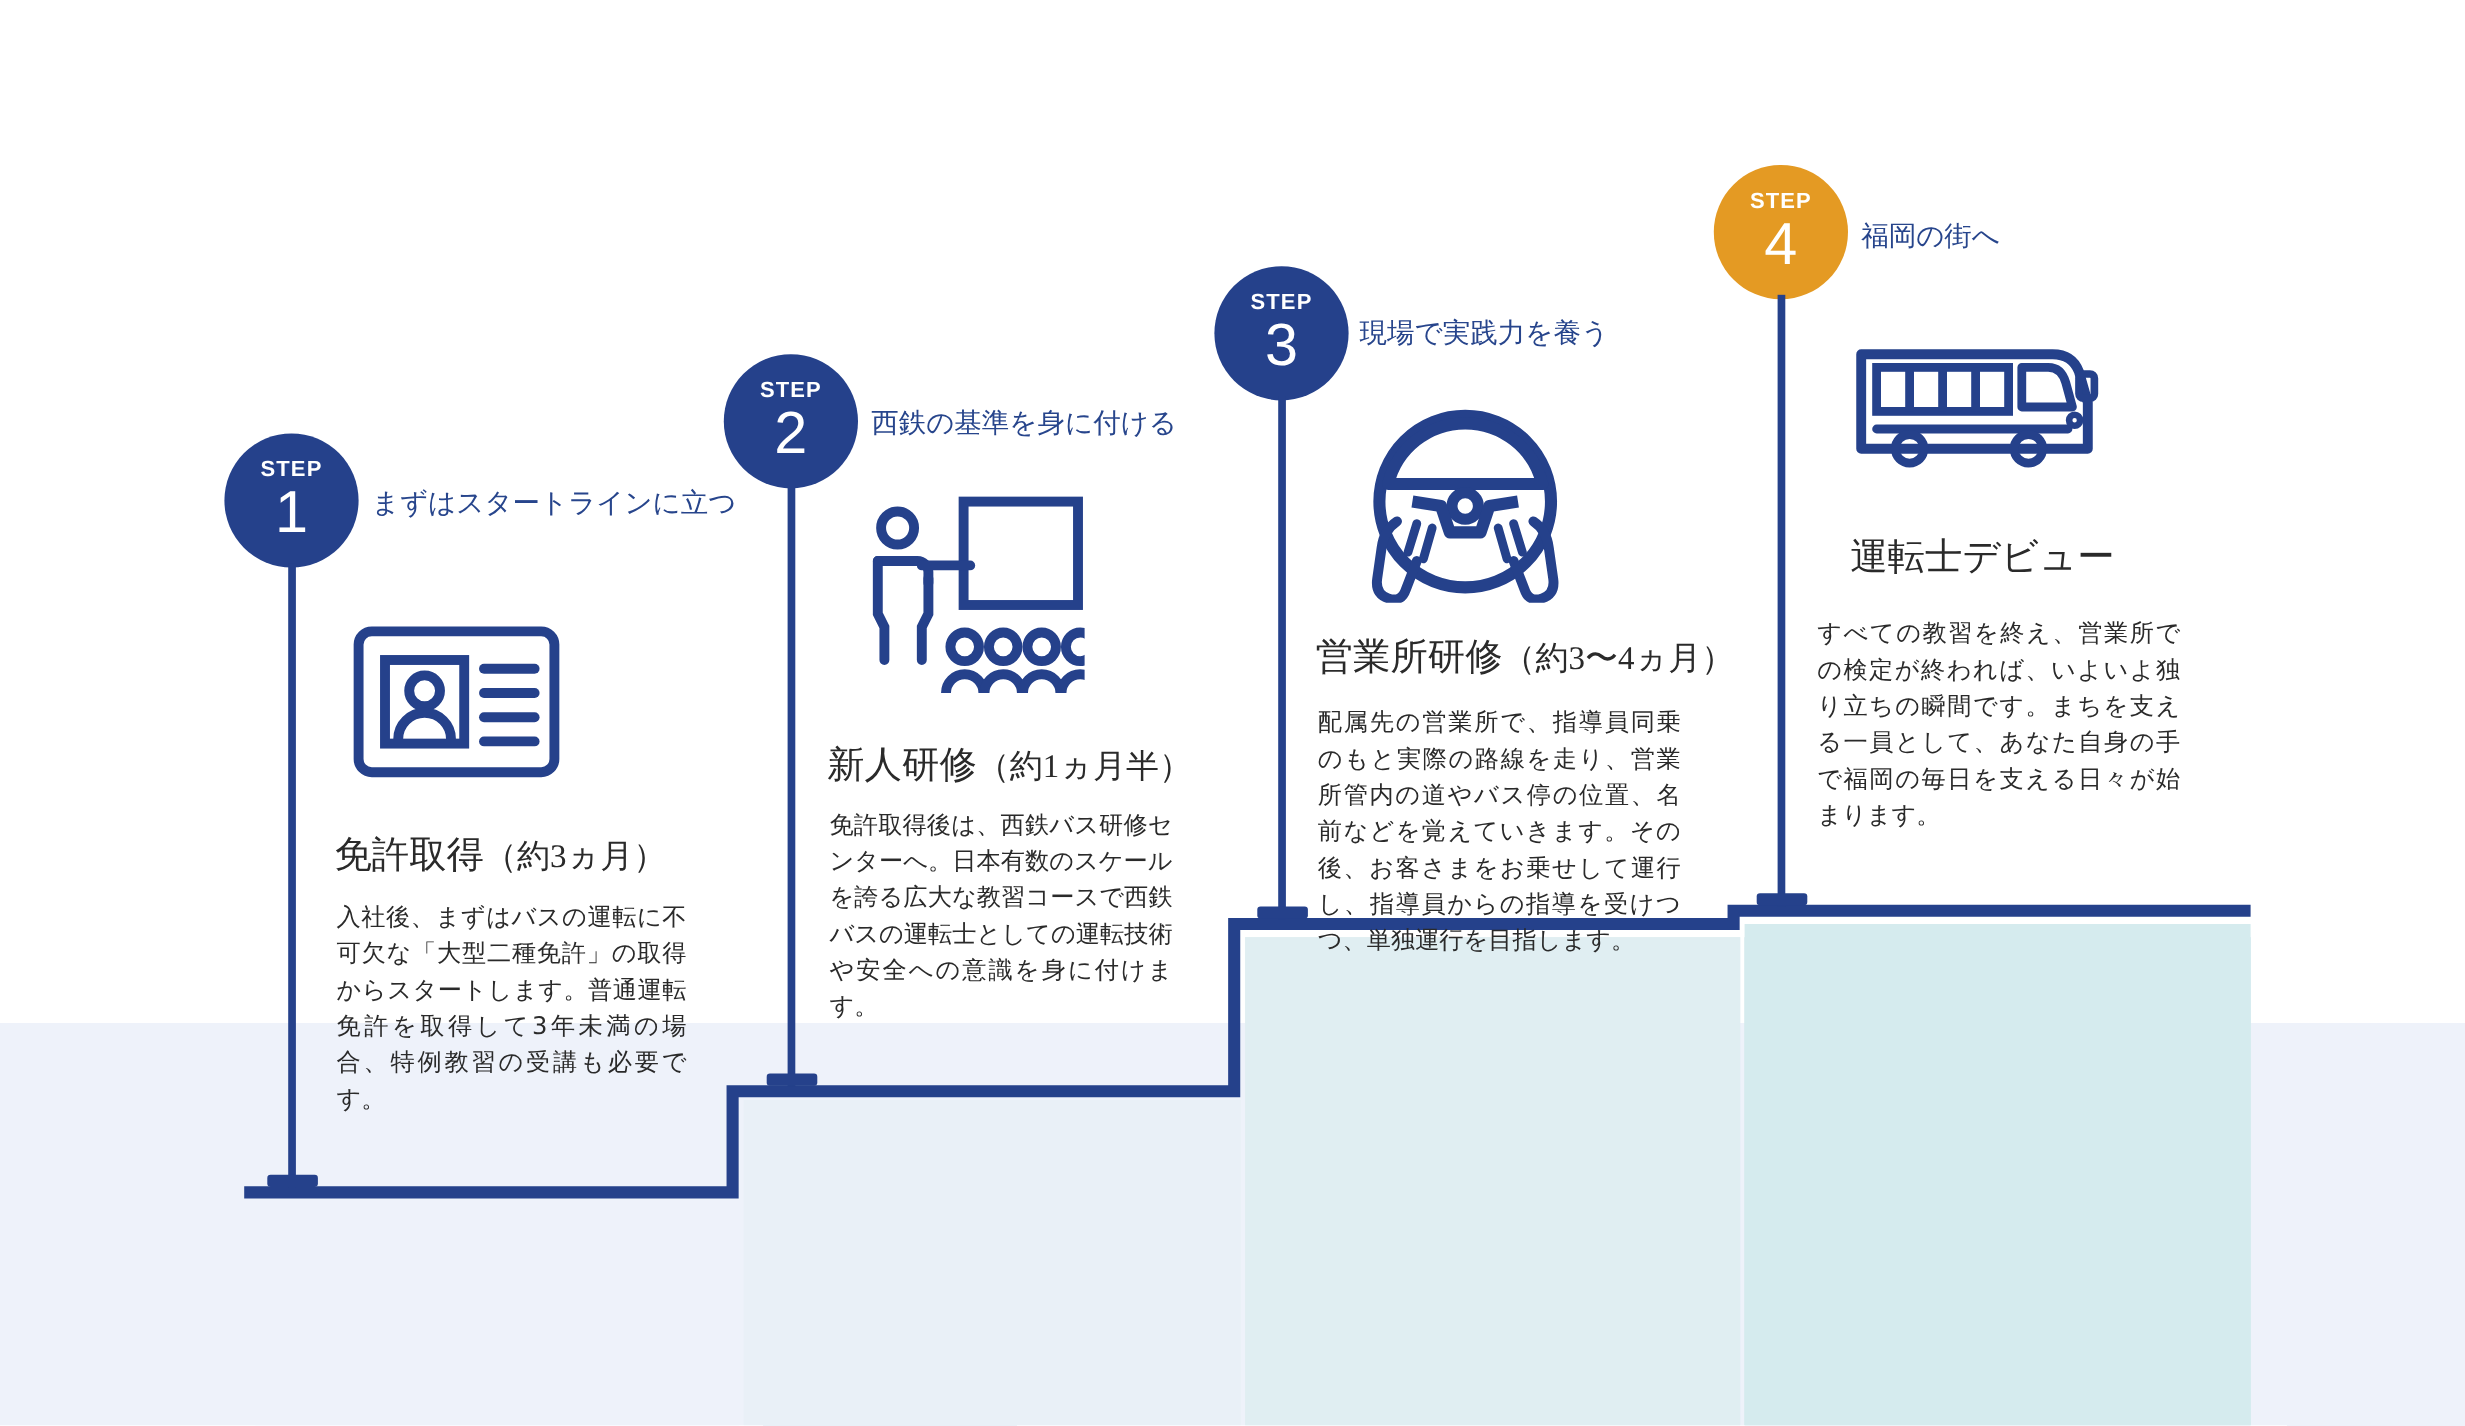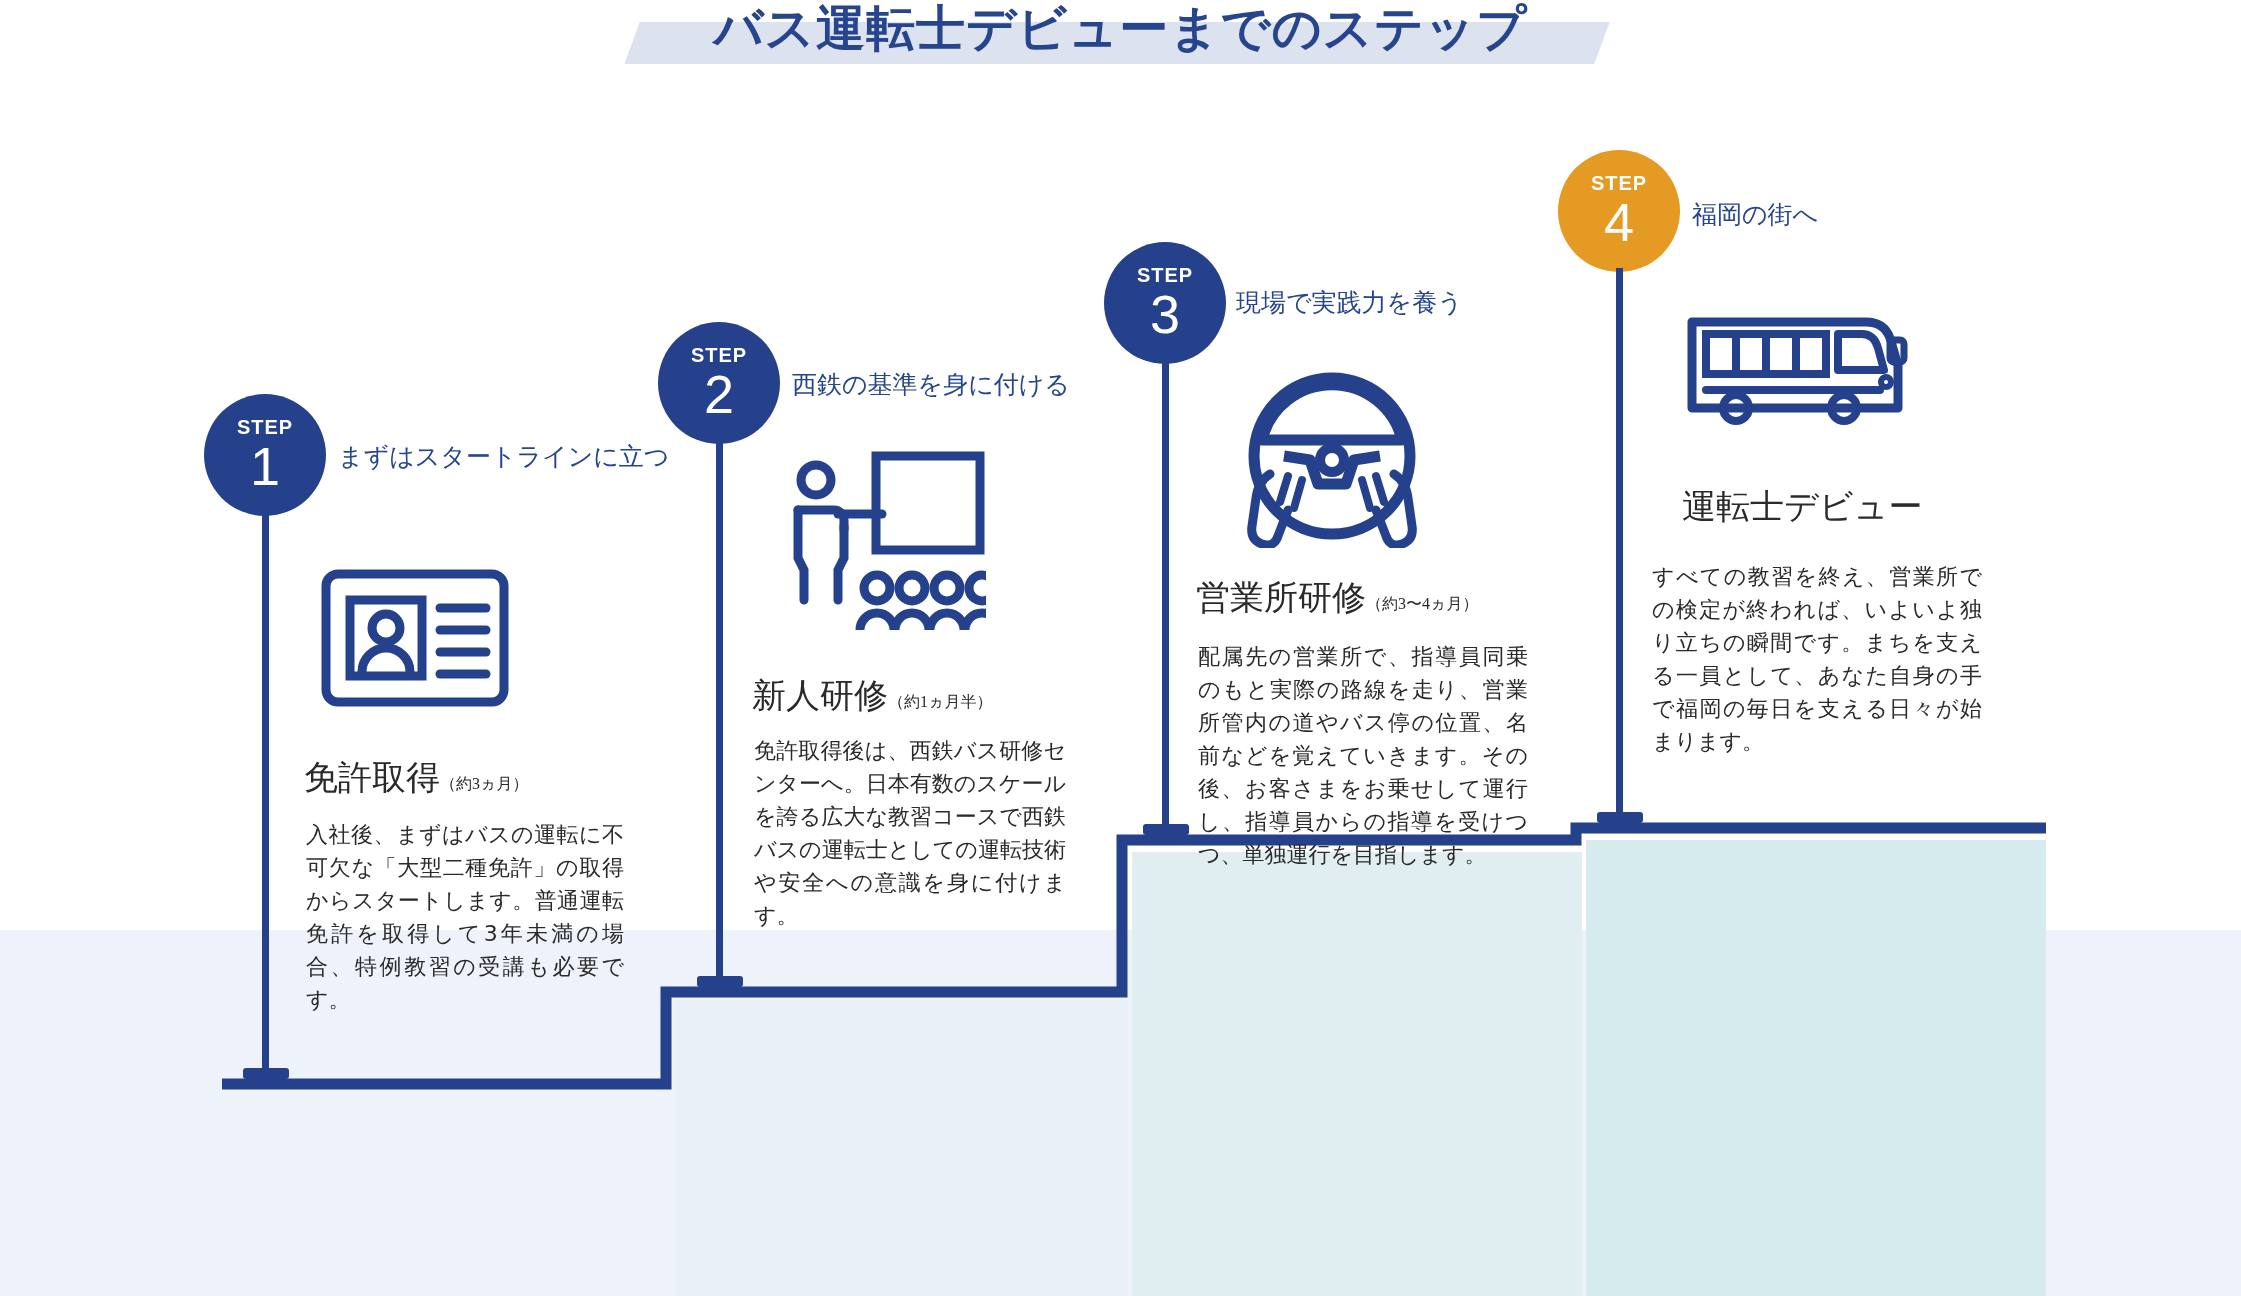--- a/index.html
+++ b/index.html
@@ -60,40 +60,36 @@
     font-family: "DejaVu Sans", "Liberation Sans", sans-serif;
   }
 
   .icon-box { position: absolute; }
 
   .body-title {
     position: absolute; white-space: nowrap;
     font-size: 34px; font-weight: 400; color: #2a2a2a; line-height: 40px;
     font-family: "Liberation Serif", "DejaVu Serif", serif;
   }
-  .body-title .dur { font-size: 16px; }
+  .body-title .dur { font-size: 30px; }
 
   .body-text {
     position: absolute;
     font-size: 22px; color: #2a2a2a; line-height: 33px;
     font-family: "DejaVu Sans", "Liberation Sans", sans-serif;
     text-align: justify;
   }
 </style>
 </head>
 <body>
 
 <div id="stage">
 
   <div class="bg-band"></div>
 
-  <div class="title-wrap">
-    <div class="title-banner"></div>
-    <div class="title-text">バス運転士デビューまでのステップ</div>
-  </div>
 
   <svg class="stairs" viewBox="0 0 2241 1296" width="2241" height="1296">
 
     <rect x="232" y="1092" width="440" height="204" fill="#eef2fa"></rect>
     <rect x="676" y="1000" width="452" height="296" fill="#e9f0f7"></rect>
     <rect x="1132" y="852" width="450" height="444" fill="#e0eef2"></rect>
     <rect x="1586" y="852" width="460" height="444" fill="#d5ebee"></rect>
     <rect x="1586" y="852" width="460" height="444" fill="#d5ebee"></rect>
     <rect x="1132" y="852" width="450" height="444" fill="#e0eef2"></rect>
     <rect x="1586" y="840" width="460" height="456" fill="#d5ebee"></rect>

